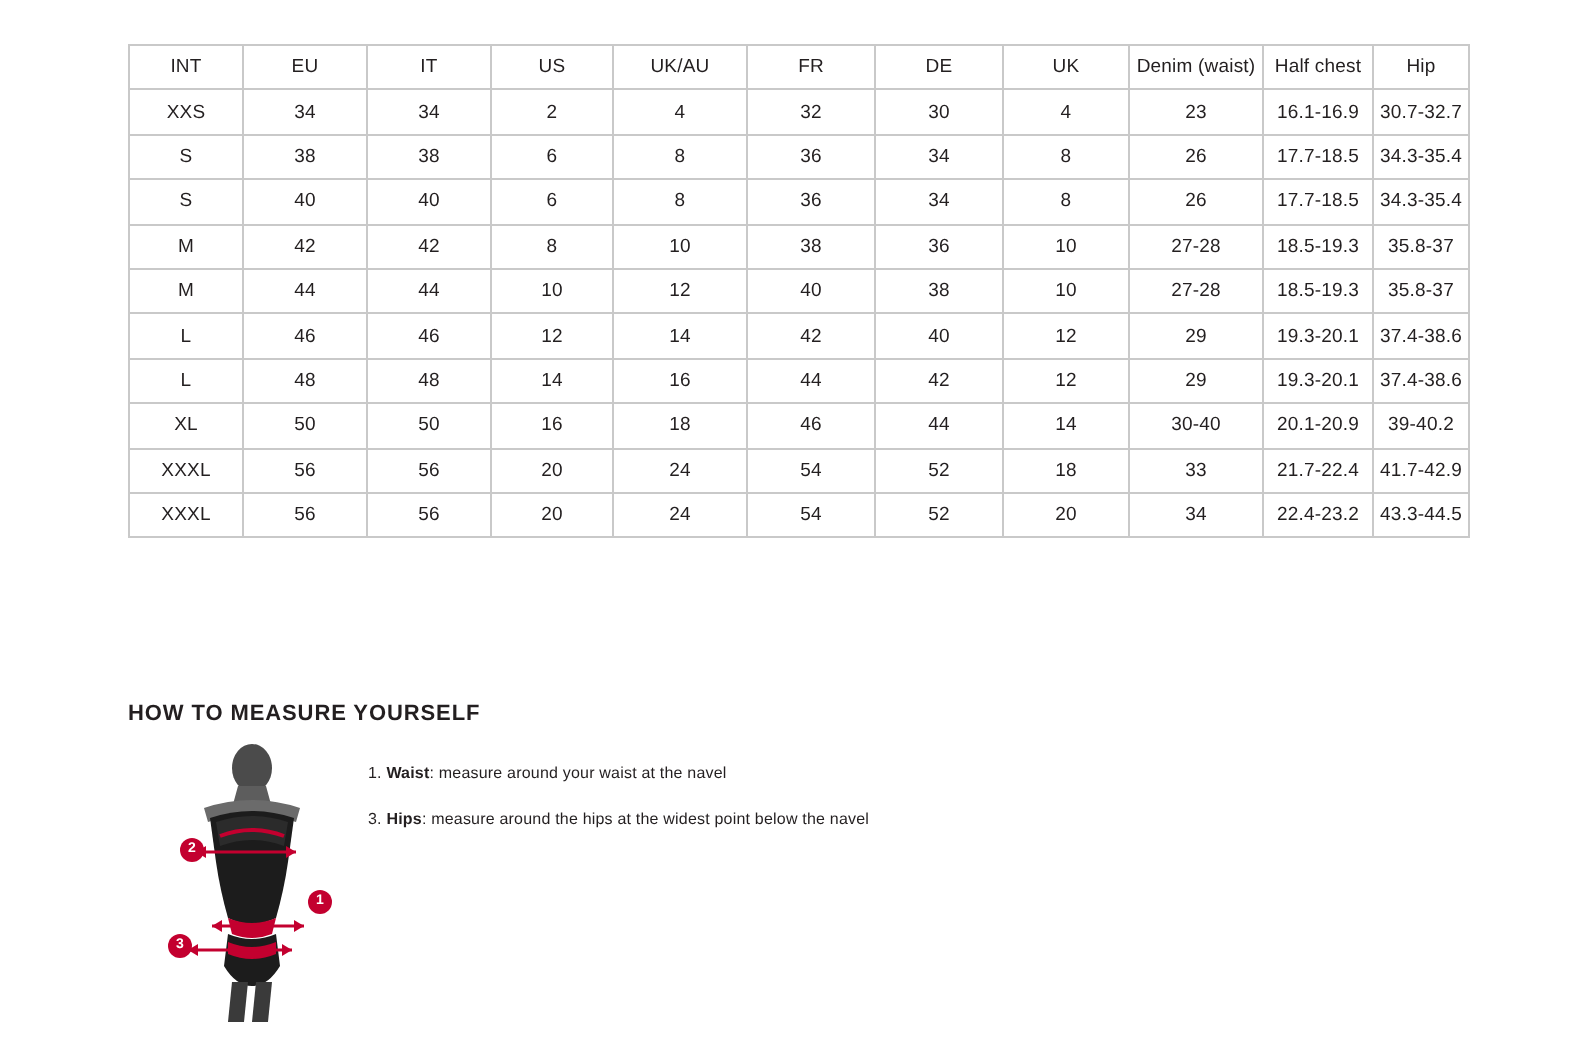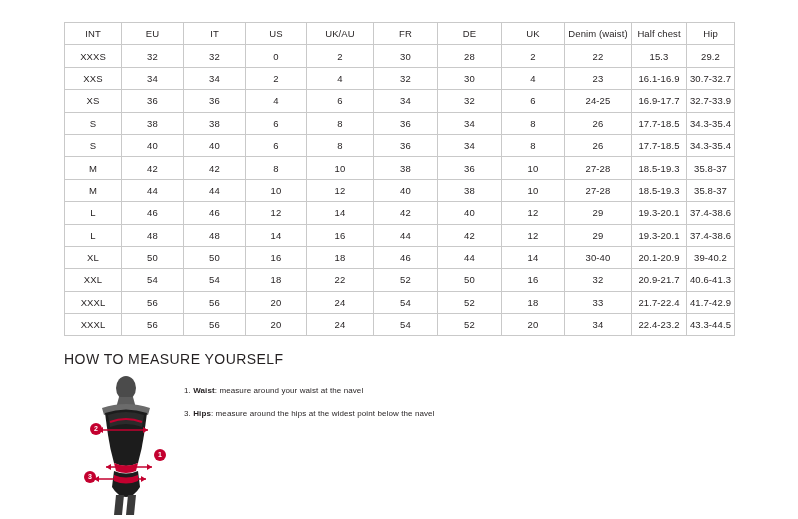--- a/index.html
+++ b/index.html
@@ -61,22 +61,22 @@
   col.c10 { width: 48px; }
 
   
   .howto {
     position: absolute;
     left: 64px;
     top: 351px;
     width: 700px;
   }
   .howto-title {
-    font-size: 14px;
-    font-weight: normal;
+    font-size: 11px;
+    font-weight: bold;
     letter-spacing: .45px;
     color: #231f20;
     margin-bottom: 8px;
   }
   .howto-body {
     display: flex;
     align-items: flex-start;
   }
   .figure-box {
     width: 110px;
@@ -147,57 +147,31 @@
           <th>FR</th>
           <th>DE</th>
           <th>UK</th>
           <th>Denim (waist)</th>
           <th>Half chest</th>
           <th>Hip</th>
         </tr>
       </thead>
       <tbody>
         <tr>
-          <td>XXXS</td>
-          <td>32</td>
-          <td>32</td>
-          <td>0</td>
-          <td>2</td>
-          <td>30</td>
-          <td>28</td>
-          <td>2</td>
-          <td>22</td>
-          <td>15.3</td>
-          <td>29.2</td>
-        </tr>
-        <tr>
           <td>XXS</td>
           <td>34</td>
           <td>34</td>
           <td>2</td>
           <td>4</td>
           <td>32</td>
           <td>30</td>
           <td>4</td>
           <td>23</td>
           <td>16.1-16.9</td>
           <td>30.7-32.7</td>
-        </tr>
-        <tr>
-          <td>XS</td>
-          <td>36</td>
-          <td>36</td>
-          <td>4</td>
-          <td>6</td>
-          <td>34</td>
-          <td>32</td>
-          <td>6</td>
-          <td>24-25</td>
-          <td>16.9-17.7</td>
-          <td>32.7-33.9</td>
         </tr>
         <tr>
           <td>S</td>
           <td>38</td>
           <td>38</td>
           <td>6</td>
           <td>8</td>
           <td>36</td>
           <td>34</td>
           <td>8</td>
@@ -275,33 +249,20 @@
           <td>50</td>
           <td>50</td>
           <td>16</td>
           <td>18</td>
           <td>46</td>
           <td>44</td>
           <td>14</td>
           <td>30-40</td>
           <td>20.1-20.9</td>
           <td>39-40.2</td>
-        </tr>
-        <tr>
-          <td>XXL</td>
-          <td>54</td>
-          <td>54</td>
-          <td>18</td>
-          <td>22</td>
-          <td>52</td>
-          <td>50</td>
-          <td>16</td>
-          <td>32</td>
-          <td>20.9-21.7</td>
-          <td>40.6-41.3</td>
         </tr>
         <tr>
           <td>XXXL</td>
           <td>56</td>
           <td>56</td>
           <td>20</td>
           <td>24</td>
           <td>54</td>
           <td>52</td>
           <td>18</td>

